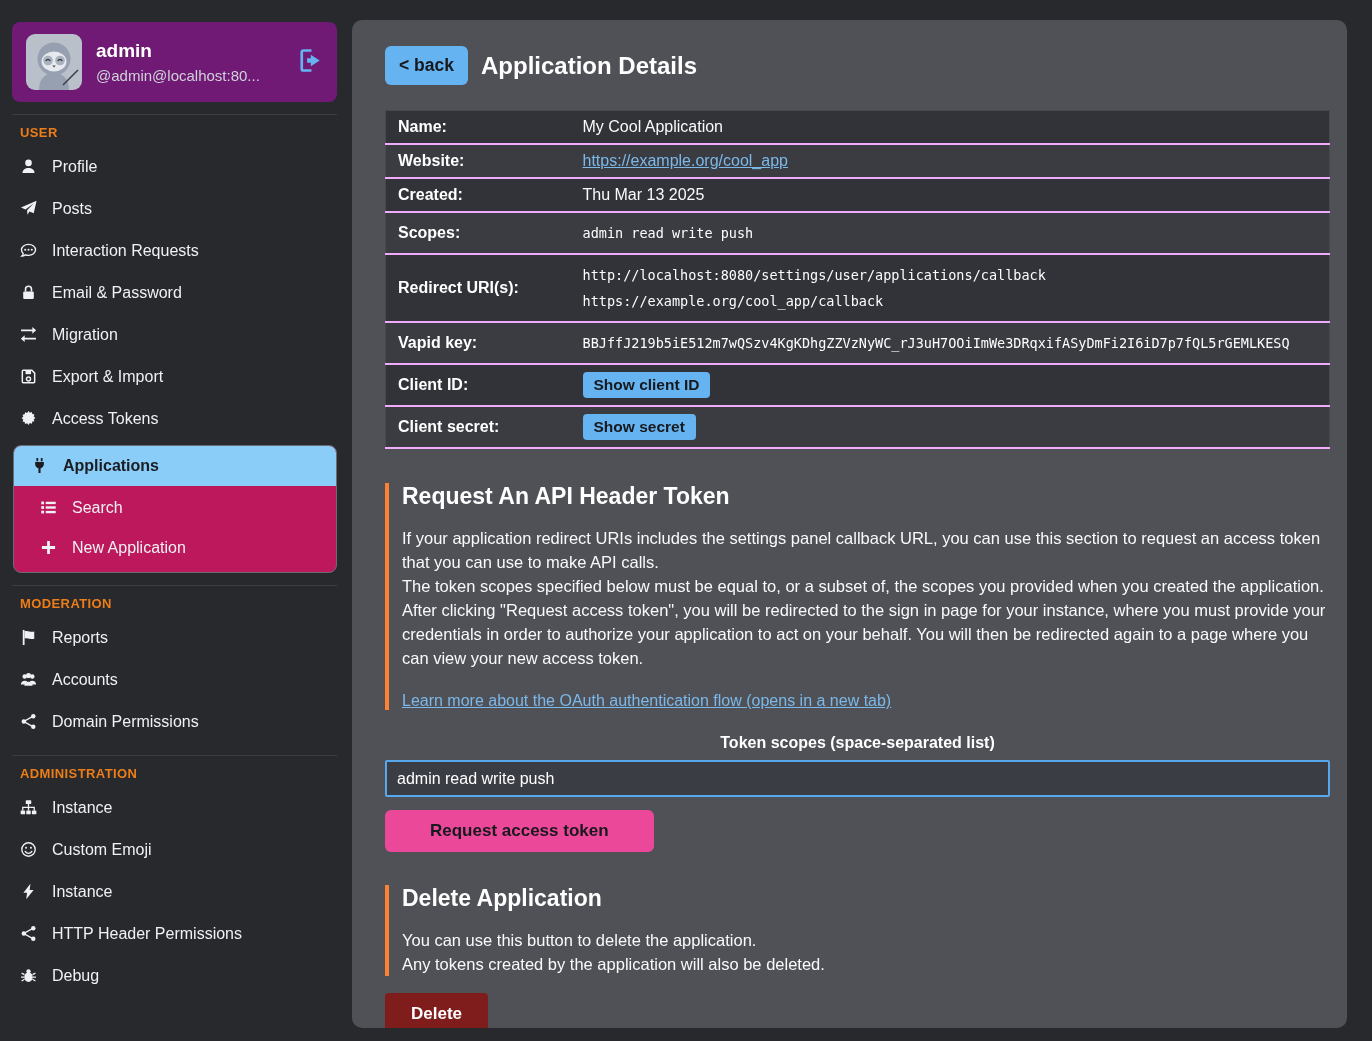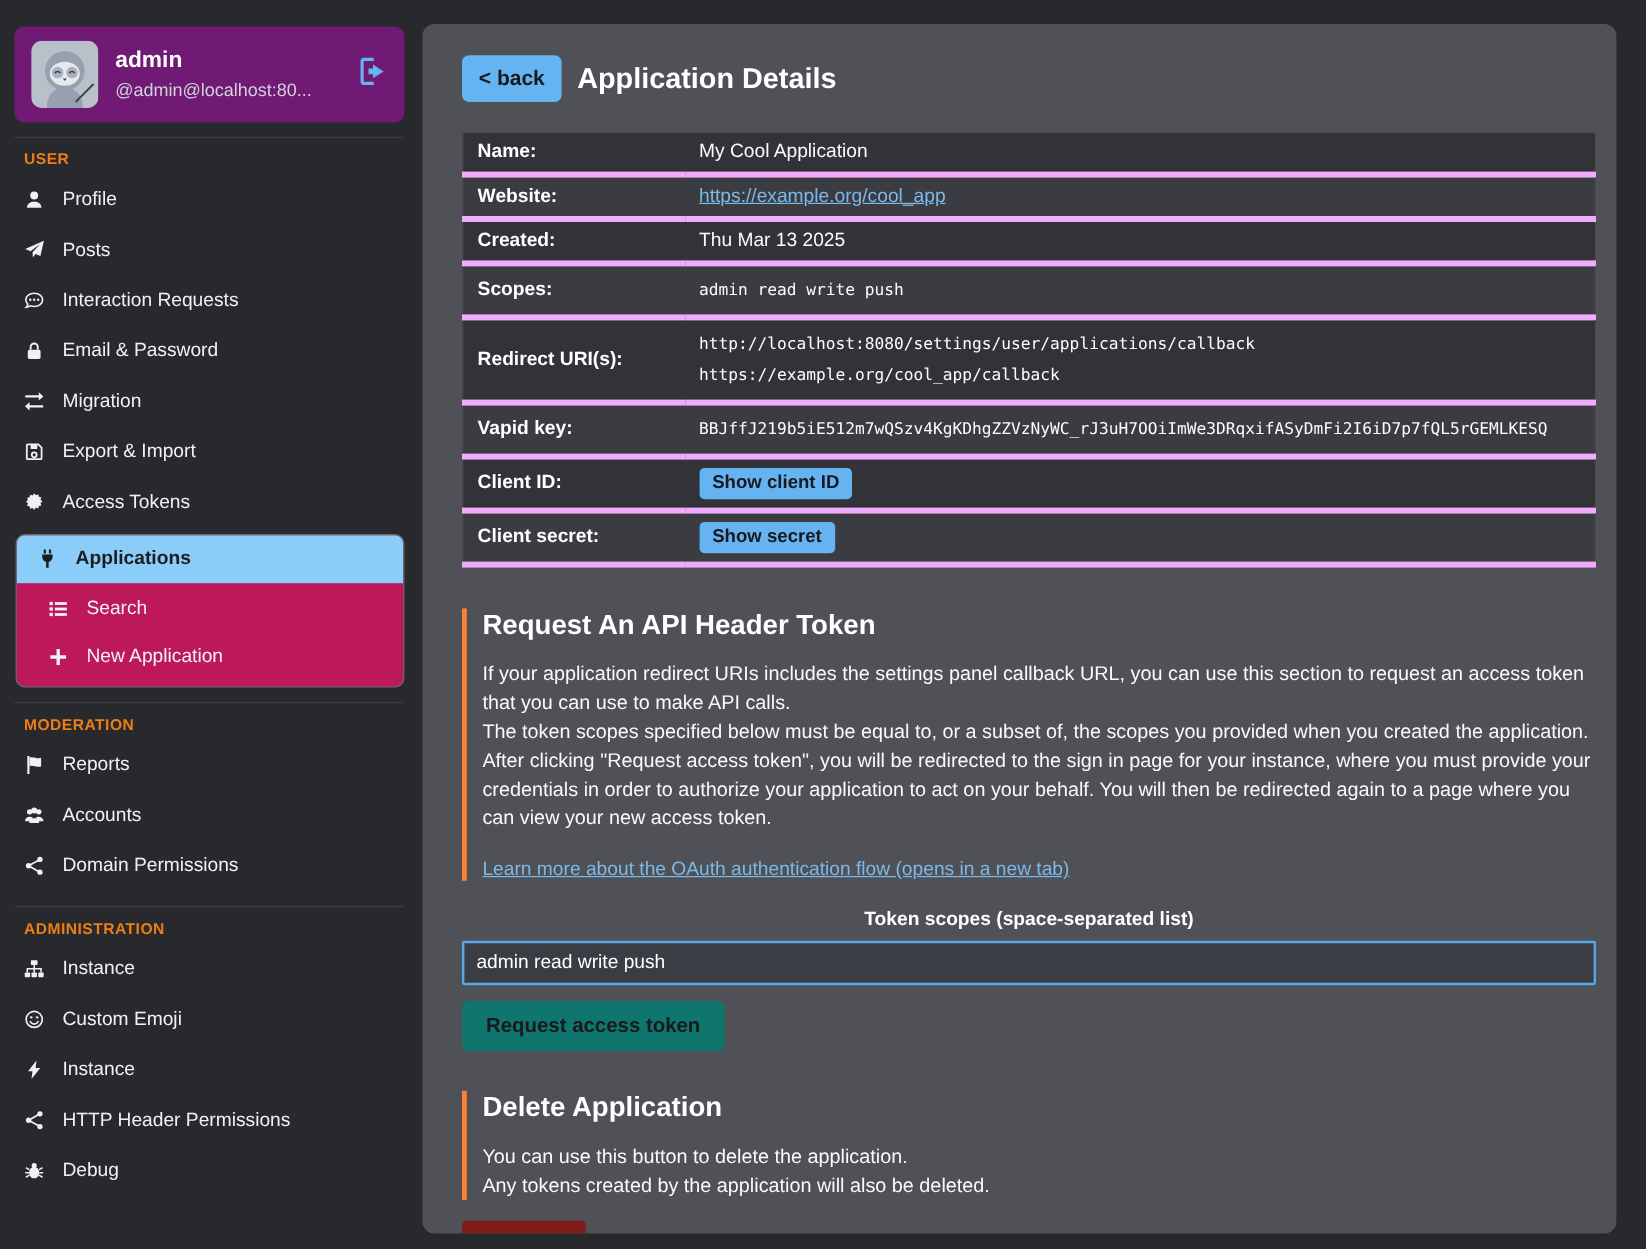--- a/index.html
+++ b/index.html
@@ -66,21 +66,21 @@
   .back-btn {
     background:#65b3f1; color:#17191d;
     font-size:17.5px; font-weight:bold;
     padding:9px 14px; border-radius:6px;
   }
   .page-title { font-size:24px; font-weight:bold; color:#ffffff; }
   table.details {
     width:100%; border-collapse:collapse;
     border:1px solid #47494f;
   }
-  table.details tr { border-bottom:5px solid #f0abfc; }
+  table.details tr { border-bottom:2px solid #f0abfc; }
   table.details tr:nth-child(odd)  { background:#313338; }
   table.details tr:nth-child(even) { background:#3a3c42; }
   td { padding:7px 12px; font-size:16px; vertical-align:middle; }
   td.dt-label { width:185px; font-weight:bold; color:#ffffff; }
   .mono {
     font-family:"DejaVu Sans Mono", monospace;
     font-size:13.5px; color:#fdfdfd; line-height:26px;
   }
   a.link { color:#7cb8e8; text-decoration:underline; cursor:pointer; }
   .show-btn {
@@ -96,23 +96,23 @@
   .oauth-link { display:inline-block; margin-top:22px; font-size:16px; }
   .form-label { display:block; margin:24px 0 8px; font-weight:bold; font-size:16px; color:#ffffff;text-align:center; }
   .scopes-input {
     width:100%; height:37px;
     background:#3b3d44; color:#ffffff;
     border:2px solid #56a7ec; border-radius:2px;
     padding:0 10px; font-size:16px; font-family:inherit;
   }
   .primary-btn {
     margin-top:13px;
-    background:#0f766e; color:#17191d;
+    background:#ec4899; color:#17191d;
     font-size:17px; font-weight:bold;
-    padding:11px 20px; border-radius:6px;
+    padding:11px 45px; border-radius:6px;
   }
   .danger-btn {
     margin-top:17px;
     background:#7f1d1d; color:#ffffff;
     font-size:17px; font-weight:bold;
     padding:11px 26px; border-radius:4px;
   }
 </style>
 </head>
 <body>

